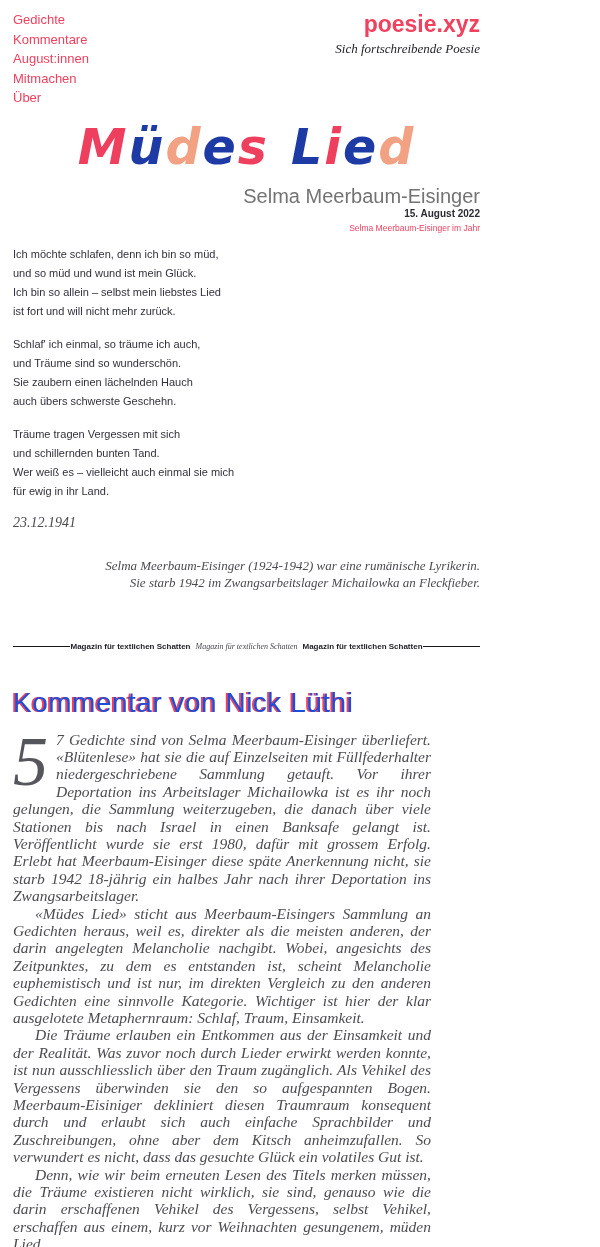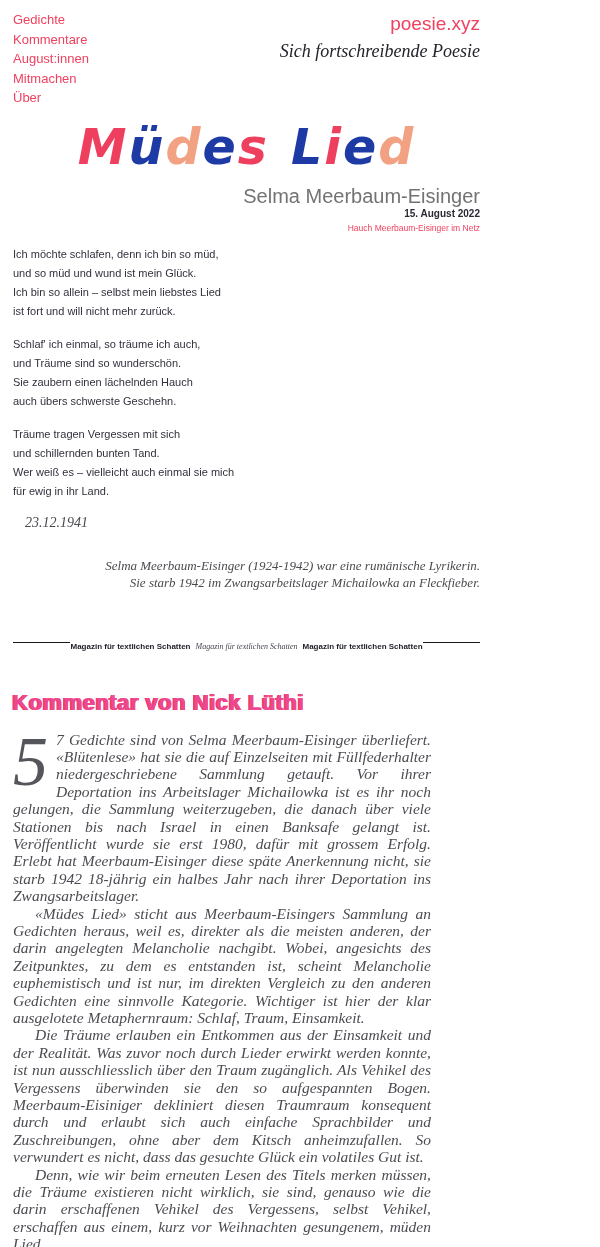--- a/index.html
+++ b/index.html
@@ -16,24 +16,24 @@
   }
 
   
   .header { display: flex; justify-content: space-between; align-items: flex-start; }
   .nav { display: flex; flex-direction: column; }
   .nav-item {
     color: #f0415f; font-size: 13px; line-height: 19.5px;
     font-weight: 500; text-decoration: none; cursor: pointer;
   }
   .masthead { text-align: right; }
-  .site-title { color: #f0415f; font-size: 19px; line-height: 28px; font-weight: 400; cursor: pointer; }
+  .site-title { color: #f0415f; font-size: 23px; line-height: 28px; font-weight: 700; cursor: pointer; }
   .tagline {
     font-family: "Liberation Serif", serif; font-style: italic;
-    font-size: 18px; color: #23232b; margin-top: 3px;
+    font-size: 13px; color: #23232b; margin-top: 3px;
   }
 
   
   .title-art {
     text-align: center; margin-top: 10px;
     font-family: "DejaVu Sans", sans-serif;
     font-weight: bold; font-style: oblique;
     font-size: 49px; line-height: 60px; letter-spacing: 2px;
     white-space: nowrap;
   }
@@ -48,41 +48,41 @@
 
   
   .poem { margin-top: 12px; }
   .stanza {
     white-space: pre-line;
     font-size: 11px; line-height: 19px; color: #31313d;
     margin: 0 0 14px 0;
   }
   .poem-written-date {
     font-family: "Liberation Serif", serif; font-style: italic;
-    font-size: 14px; color: #4a4a50; margin-top: 14px; margin-left: 12px;
+    font-size: 14px; color: #4a4a50; margin-top: 14px;
   }
   .poet-bio {
     margin-top: 26px; text-align: right; white-space: pre-line;
     font-family: "Liberation Serif", serif; font-style: italic;
     font-size: 13px; line-height: 17.5px; color: #4a4a50;
   }
 
   
-  .divider { display: flex; }
+  .divider { display: flex; align-items: center; }
   .divider-top { margin-top: 50px; }
   .divider .line { flex: 1; border-top: 1.6px solid #17171c; height: 0; }
   .divider .texts { display: flex; gap: 5px; font-size: 8px; line-height: 10px; white-space: nowrap; }
   .divider .t-sans { font-weight: 600; color: #1d1d26; }
   .divider .t-italic { font-family: "Liberation Serif", serif; font-style: italic; color: #45454f; }
 
   
   .commentary-heading {
     margin-top: 36px;
-    font-size: 22px; line-height: 30px; font-weight: 700; letter-spacing: 0.5px;
-    color: #ec4899;
+    font-size: 28px; line-height: 30px; font-weight: 400; letter-spacing: 0.5px;
+    color: #1d4ed8;
     text-shadow: -2px 0 0 #f0415f;
   }
   .article {
     margin-top: 13px; width: 418px;
     font-family: "Liberation Serif", serif; font-style: italic;
     font-size: 15.5px; line-height: 17.4px; color: #4b4b52;
     text-align: justify;
   }
   .article p { margin: 0; }
   .article p + p { text-indent: 22px; }
@@ -117,21 +117,21 @@
     <span class="title-word">
       <span style="color: rgb(238, 63, 94);">M</span><span style="color: rgb(29, 58, 165);">ü</span><span style="color: rgb(242, 161, 131);">d</span><span style="color: rgb(29, 58, 165);">e</span><span style="color: rgb(238, 63, 94);">s</span>
     </span><span class="title-word">
       <span style="color: rgb(29, 58, 165);">L</span><span style="color: rgb(238, 63, 94);">i</span><span style="color: rgb(29, 58, 165);">e</span><span style="color: rgb(242, 161, 131);">d</span>
     </span>
   </div>
 
   <div class="byline">
     <div class="poem-author">Selma Meerbaum-Eisinger</div>
     <div class="poem-date-pub">15. August 2022</div>
-    <div class="poem-link">Hauch Meerbaum-Eisinger im Netz</div>
+    <div class="poem-link">Selma Meerbaum-Eisinger im Jahr</div>
   </div>
 
   <div class="poem">
     <p class="stanza">Ich möchte schlafen, denn ich bin so müd,
 und so müd und wund ist mein Glück.
 Ich bin so allein – selbst mein liebstes Lied
 ist fort und will nicht mehr zurück.</p>
     <p class="stanza">Schlaf' ich einmal, so träume ich auch,
 und Träume sind so wunderschön.
 Sie zaubern einen lächelnden Hauch

